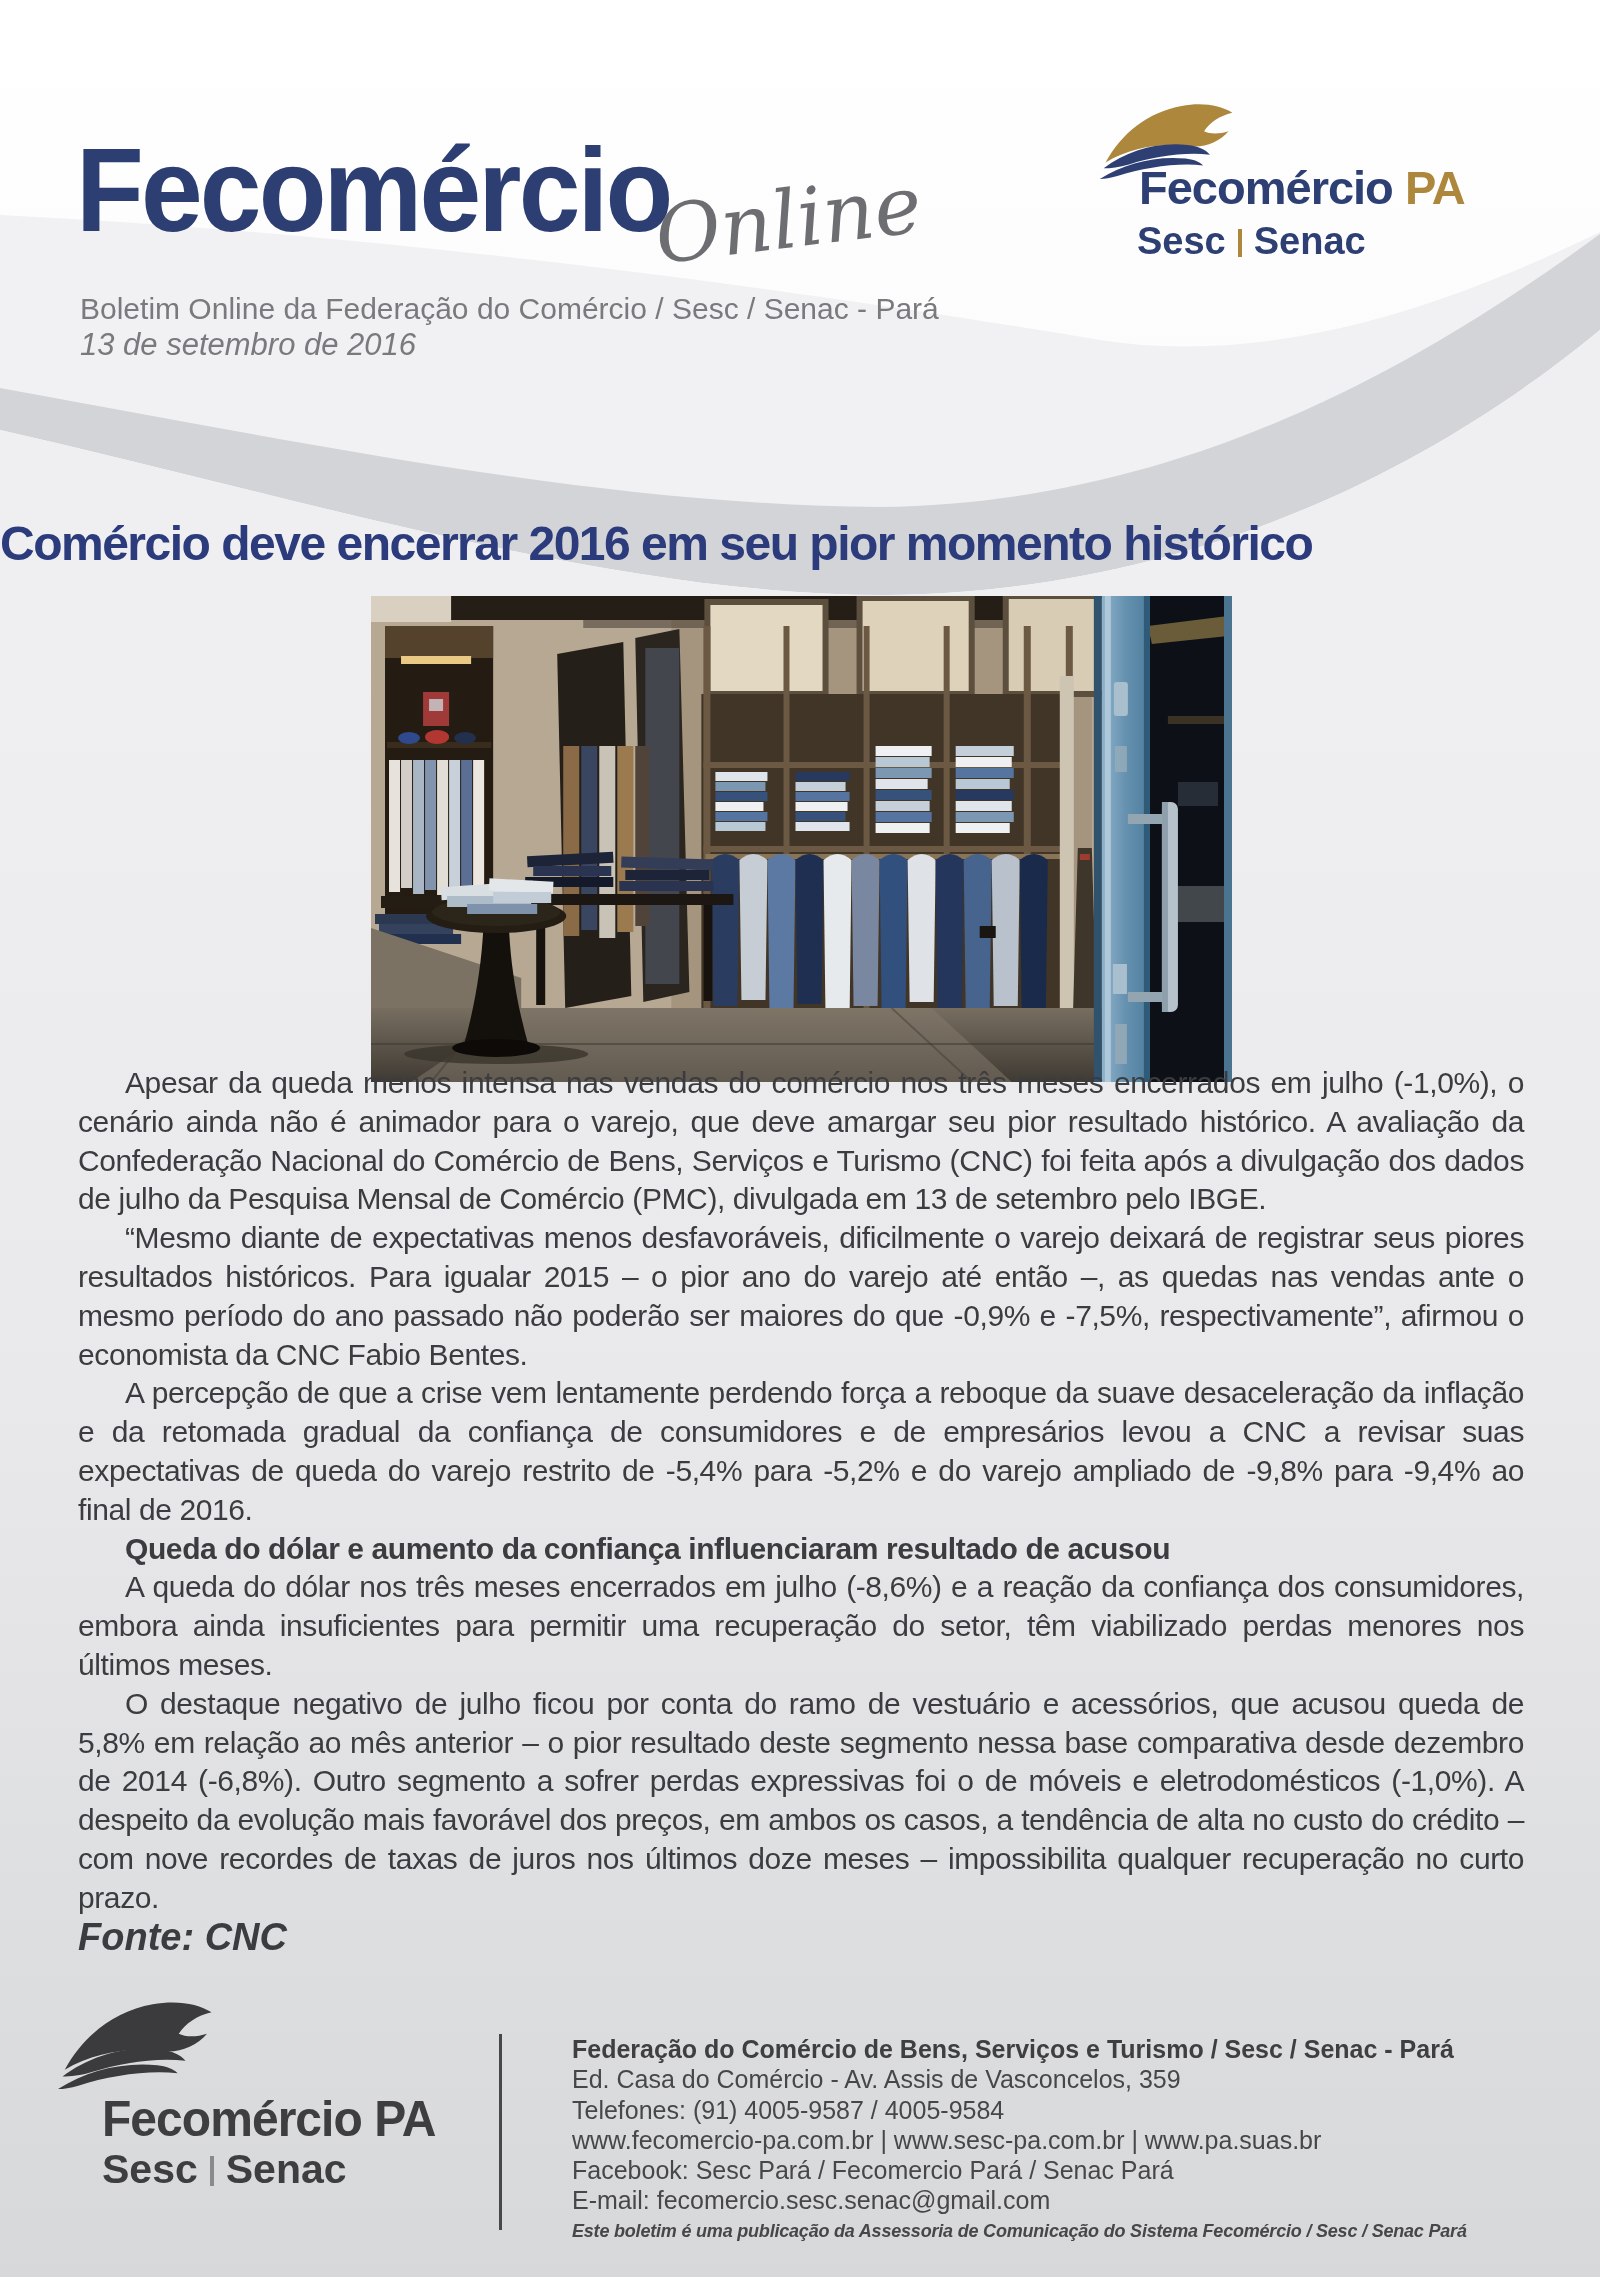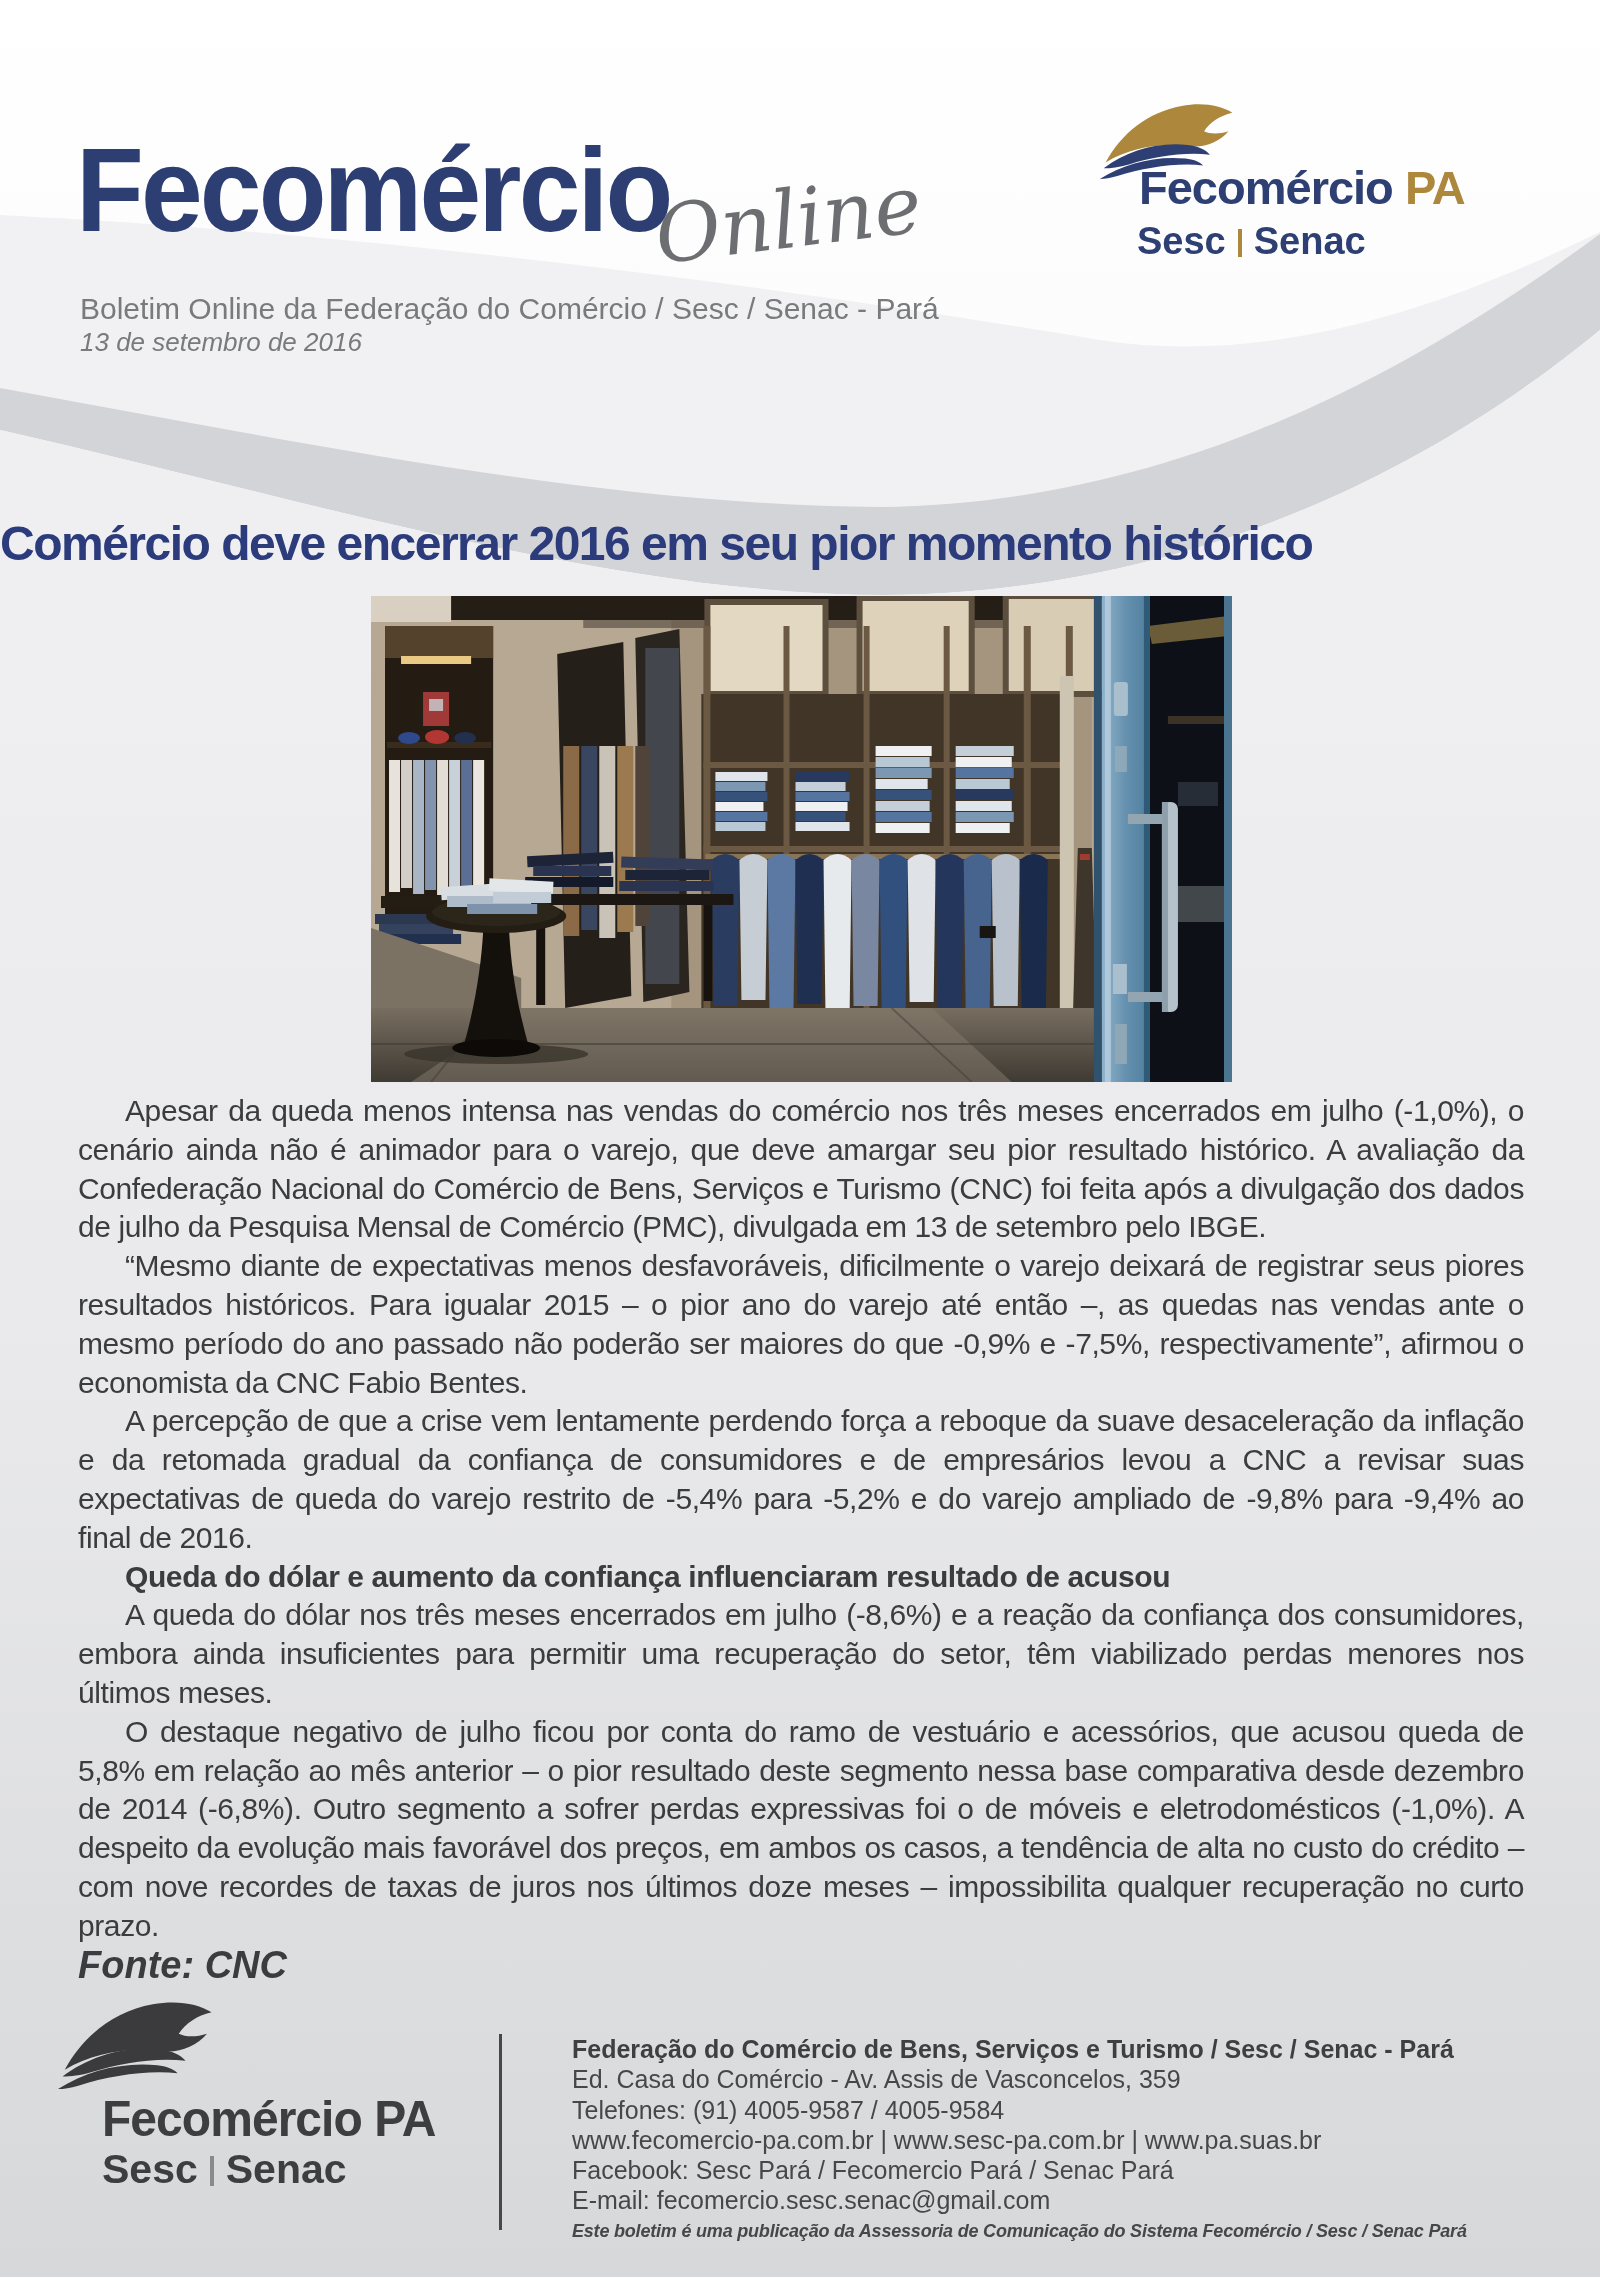--- a/index.html
+++ b/index.html
@@ -13,38 +13,38 @@
   .bg-content{left:0;top:660px;width:1600px;height:1617px;
     background:linear-gradient(180deg,#efeff1 0%,#e9e9eb 45%,#dcdddf 82%,#d7d8da 100%);}
   .wave-svg{left:0;top:0;width:1600px;height:660px;display:block;}
 
   
   .brand{left:76px;top:122px;font-size:118px;font-weight:bold;color:#2d3e72;
          letter-spacing:-3px;transform:scaleX(.94);transform-origin:left top;white-space:nowrap;}
   .brand-script{left:650px;top:190px;font-family:"DejaVu Serif",serif;font-style:italic;
          font-size:80px;color:#6d6e71;transform:rotate(-7deg);transform-origin:left top;white-space:nowrap;}
   .subtitle{left:80px;top:292px;font-size:30px;color:#797a7d;white-space:nowrap;}
-  .date{left:80px;top:327px;font-size:26px;font-style:italic;color:#797a7d;white-space:nowrap;}
+  .date{left:80px;top:327px;font-size:31px;font-style:italic;color:#797a7d;white-space:nowrap;}
 
   
   .logo{left:1095px;top:100px;width:420px;height:170px;}
   .logo .swoosh{position:absolute;left:2px;top:2px;width:142px;height:78px;}
   .logo-name{position:absolute;left:44px;top:60px;font-size:47px;font-weight:bold;
              letter-spacing:-1px;white-space:nowrap;color:#2e4073;}
   .logo-name .suffix{color:#ad873b;}
   .logo-tagline{position:absolute;left:42px;top:120px;font-size:38px;font-weight:bold;
                 color:#2e4073;white-space:nowrap;}
   .tag-bar{display:inline-block;width:4px;height:.75em;background:#ad873b;margin:0 12px;vertical-align:-.08em;}
 
   
   .headline{left:0;top:516px;width:1600px;text-align:left;font-size:48px;font-weight:bold;
             color:#2b3b7c;letter-spacing:-1.5px;white-space:nowrap;}
   .photo{left:371px;top:596px;width:861px;height:486px;}
   .photo svg{width:100%;height:100%;display:block;}
-  .article{left:78px;top:1092px;width:1446px;font-size:30px;line-height:38.8px;
+  .article{left:78px;top:1064px;width:1446px;font-size:30px;line-height:38.8px;
            color:#3b3c3f;text-align:justify;letter-spacing:-0.4px;}
   .article p{margin:0;text-indent:47px;}
   .article p.subhead{font-weight:bold;}
   .article p.source{text-align:left;font-style:italic;font-weight:bold;font-size:38px;
                     text-indent:0;margin-top:0;letter-spacing:0;}
 
   
   .f-swoosh{left:58px;top:1998px;width:158px;height:94px;}
   .f-name{left:102px;top:2090px;font-size:50px;font-weight:bold;color:#3e3e40;
           letter-spacing:-1px;transform:scaleX(.96);transform-origin:left top;white-space:nowrap;}

